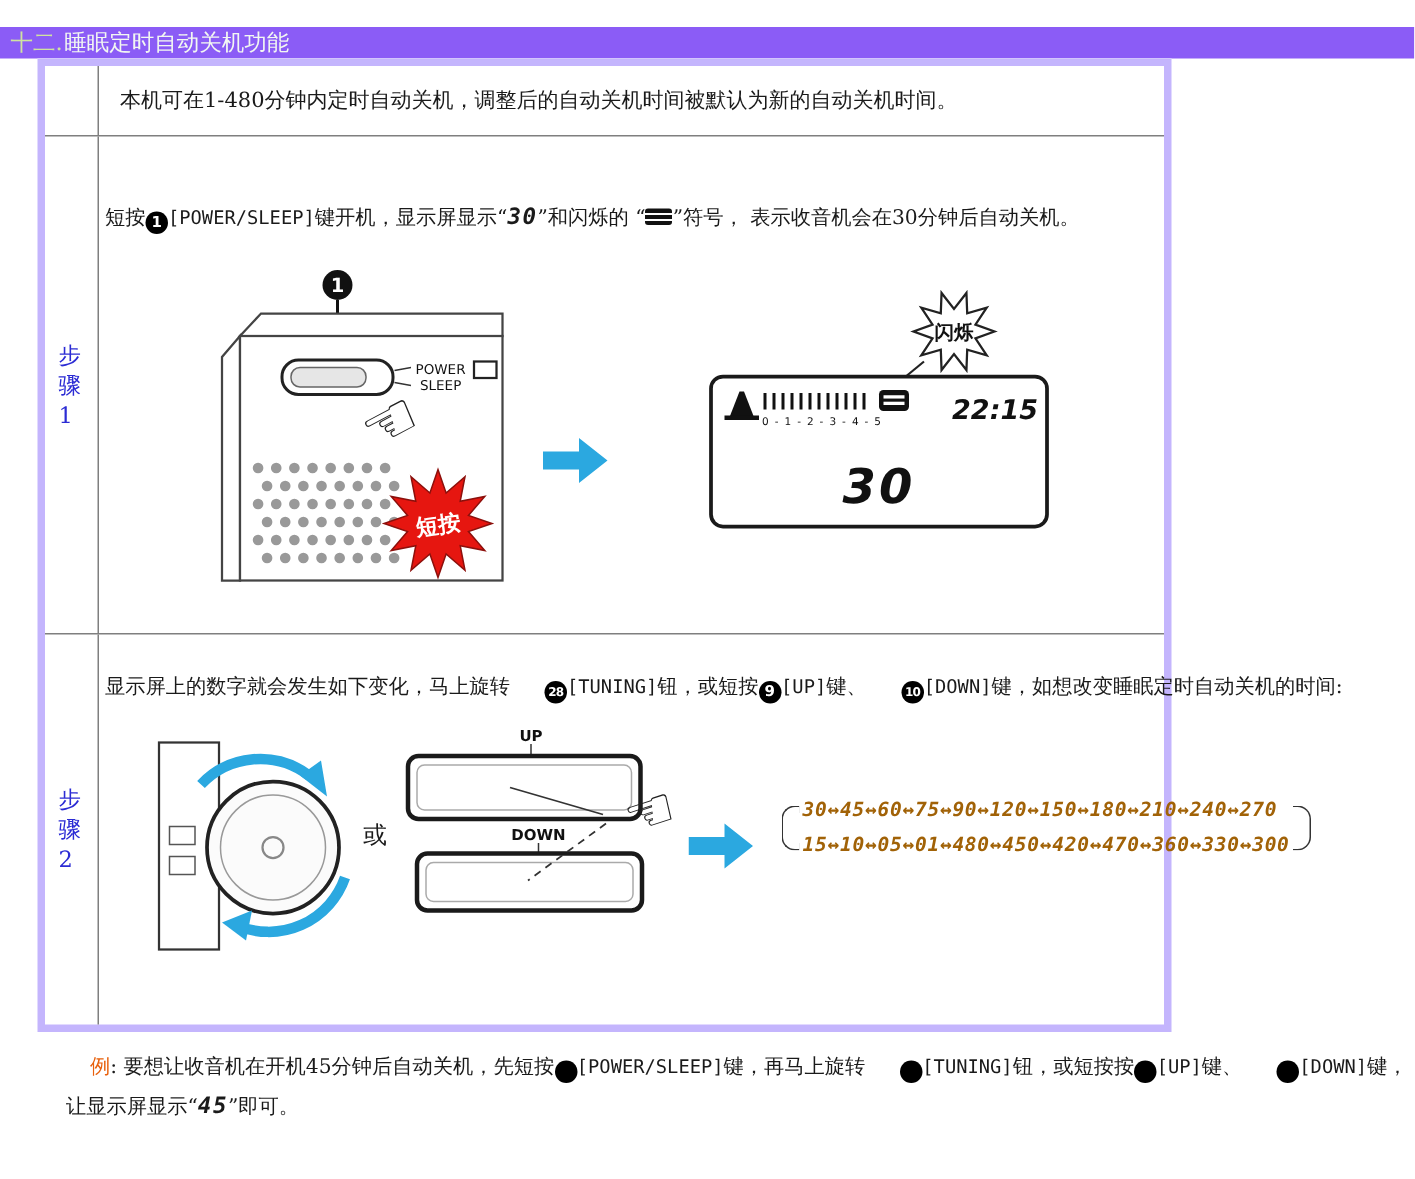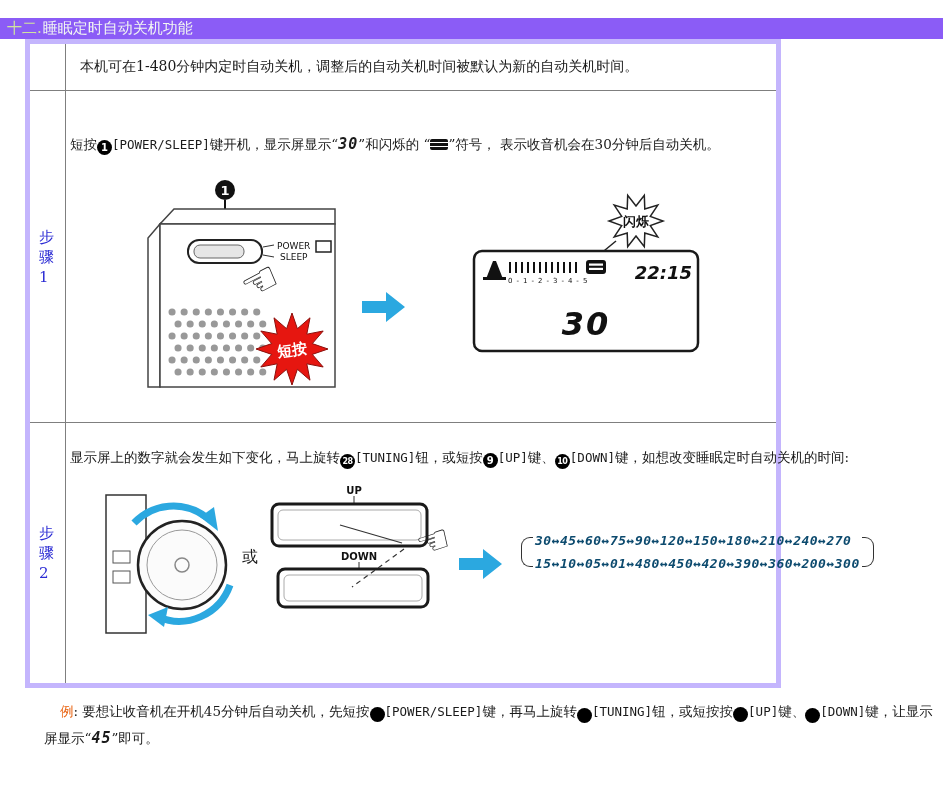--- a/index.html
+++ b/index.html
@@ -25,42 +25,42 @@
   .step1-row { height:332px; }
   .step2-row { height:260px; }
 
   .instruction { position:absolute; left:4px; font-size:13.5px; white-space:nowrap; }
   .step1-row .instruction { top:44px; }
   .step2-row .instruction { top:26px; }
 
   .badge { display:inline-block; width:15px; height:15px; border-radius:50%; background:#000; color:#fff;
     text-align:center; line-height:15px; font-size:10px; font-weight:bold;
     font-family:"DejaVu Sans","Liberation Sans",sans-serif; vertical-align:-2px; }
-  .badge.two { font-size:8px; letter-spacing:-0.5px; }
+  .badge.two { font-size:8px; letter-spacing:-0.5px;margin-left:23px; }
   .token { font-family:"DejaVu Sans Mono","Liberation Mono",monospace; font-size:12.5px; }
   .lcd-inline { font-family:"DejaVu Sans Mono","Liberation Mono",monospace; font-weight:bold; font-style:italic;
     font-size:15px; letter-spacing:1px; }
   .sleep-inline { display:inline-block; width:18px; height:11px; border-radius:2px; vertical-align:-1px;
     background:linear-gradient(to bottom,#111 0 3px,#fff 3px 4.5px,#111 4.5px 7px,#fff 7px 8.5px,#111 8.5px 11px); }
 
   .fig { position:absolute; }
   .fig-radio { left:64px; top:88px; }
   .arrow1 { left:296px; top:200px; }
   .fig-lcd { left:400px; top:98px; }
   .fig-knob { left:34px; top:66px; }
   .or-label { position:absolute; left:176px; top:124px; font-size:16px; }
   .fig-updown { left:198px; top:60px; }
   .arrow2 { left:393px; top:125px; }
 
   .seq-box { position:absolute; left:455px; top:104px; padding:2px 14px; }
   .seq-box::before, .seq-box::after { content:""; position:absolute; top:10px; bottom:10px; width:11px; border:1.5px solid #333; }
   .seq-box::before { left:0; border-right:none; border-radius:9px 0 0 9px; }
   .seq-box::after { right:0; border-left:none; border-radius:0 9px 9px 0; }
   .seq-row { font-family:"DejaVu Sans Mono","Liberation Mono",monospace; font-weight:bold; font-style:italic;
-    font-size:13px; line-height:23px; letter-spacing:0.5px; color:#0c4a6e; white-space:nowrap; }
+    font-size:13px; line-height:23px; letter-spacing:0.5px; color:#a16207; white-space:nowrap; }
 
   .example { position:absolute; top:698px; left:44px; width:898px; font-size:13.5px; line-height:26px; text-indent:16px; }
   .example-label { color:#e8600c; }
 
   svg text { font-family:"DejaVu Sans","Liberation Sans",sans-serif; }
 </style>
 </head>
 <body>
 
 <div class="page">
@@ -210,21 +210,21 @@
           <line x1="140" y1="66" x2="88" y2="104" stroke="#333" stroke-width="1.2" stroke-dasharray="5 4"></line>
           <text x="157" y="76" font-size="38" fill="#222" transform="rotate(-18 157 76)">☜</text>
         </svg>
 
         <svg class="fig arrow2" width="44" height="32" viewBox="0 0 44 32">
           <polygon points="0,10 24,10 24,1 43,16 24,31 24,22 0,22" fill="#2ba8e0"></polygon>
         </svg>
 
         <div class="seq-box">
           <div class="seq-row">30↔45↔60↔75↔90↔120↔150↔180↔210↔240↔270</div>
-          <div class="seq-row">15↔10↔05↔01↔480↔450↔420↔390↔360↔200↔300</div>
+          <div class="seq-row">15↔10↔05↔01↔480↔450↔420↔470↔360↔330↔300</div>
         </div>
       </div>
     </div>
 
   </div>
 
   <p class="example">
     <span class="example-label">例</span><span>: 要想让收音机在开机45分钟后自动关机，先短按</span><span class="badge">1</span><span class="token">[POWER/SLEEP]</span><span>键，再马上旋转</span><span class="badge two">28</span><span class="token">[TUNING]</span><span>钮，或短按按</span><span class="badge">9</span><span class="token">[UP]</span><span>键、</span><span class="badge two">10</span><span class="token">[DOWN]</span><span>键，让显示屏显示“</span><span class="lcd-inline">45</span><span>”即可。</span>
   </p>
 

